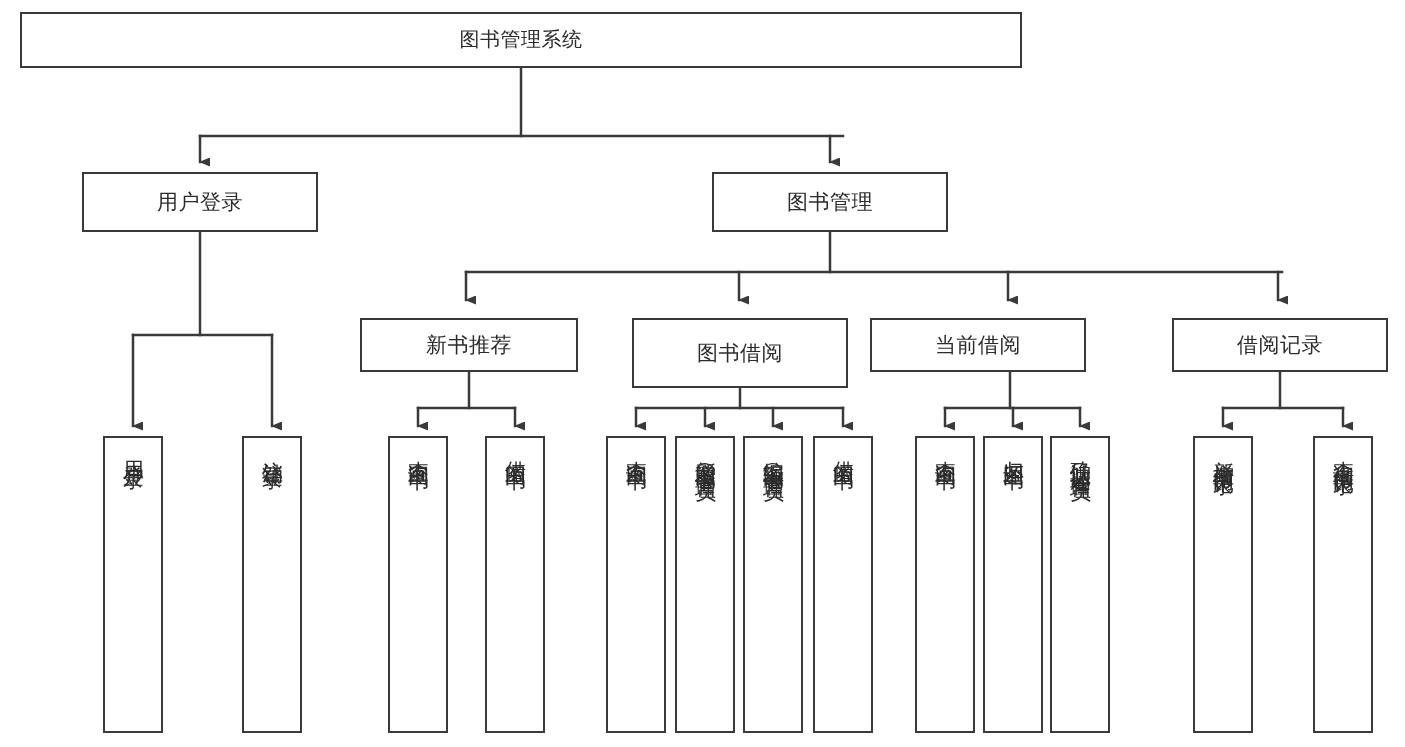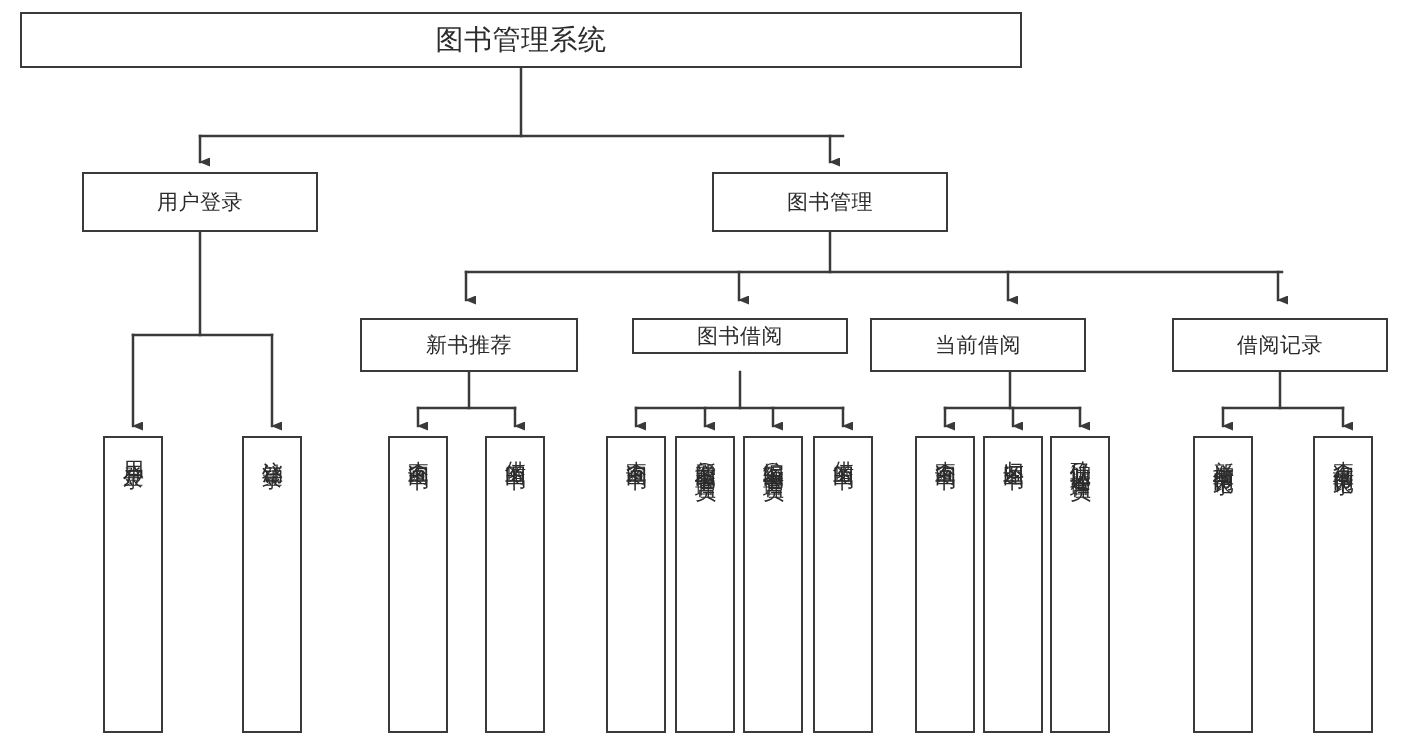--- a/index.html
+++ b/index.html
@@ -41,21 +41,21 @@
     text-align: center;
     line-height: 1.18;
     letter-spacing: 0.5px;
   }
   
   .node.horiz .node-label {
     font-size: 21px;
     writing-mode: horizontal-tb;
   }
   .node.root .node-label {
-    font-size: 28px;
+    font-size: 20px;
   }
   
   .node.vert {
     align-items: flex-start;
     justify-content: center;
     padding-top: 6px;
   }
   .node.vert .node-label {
     writing-mode: vertical-rl;
     text-orientation: upright;
@@ -140,21 +140,21 @@
   </div>
 
   <div class="node horiz" style="left:712px; top:172px; width:236px; height:60px;">
     <span class="node-label">图书管理</span>
   </div>
 
   <div class="node horiz" style="left:360px; top:318px; width:218px; height:54px;">
     <span class="node-label">新书推荐</span>
   </div>
 
-  <div class="node horiz" style="left:632px; top:318px; width:216px; height:36px;">
+  <div class="node horiz" style="left:632px; top:318px; width:216px; height:70px;">
     <span class="node-label">图书借阅</span>
   </div>
 
   <div class="node horiz" style="left:870px; top:318px; width:216px; height:54px;">
     <span class="node-label">当前借阅</span>
   </div>
 
   <div class="node horiz" style="left:1172px; top:318px; width:216px; height:54px;">
     <span class="node-label">借阅记录</span>
   </div>

